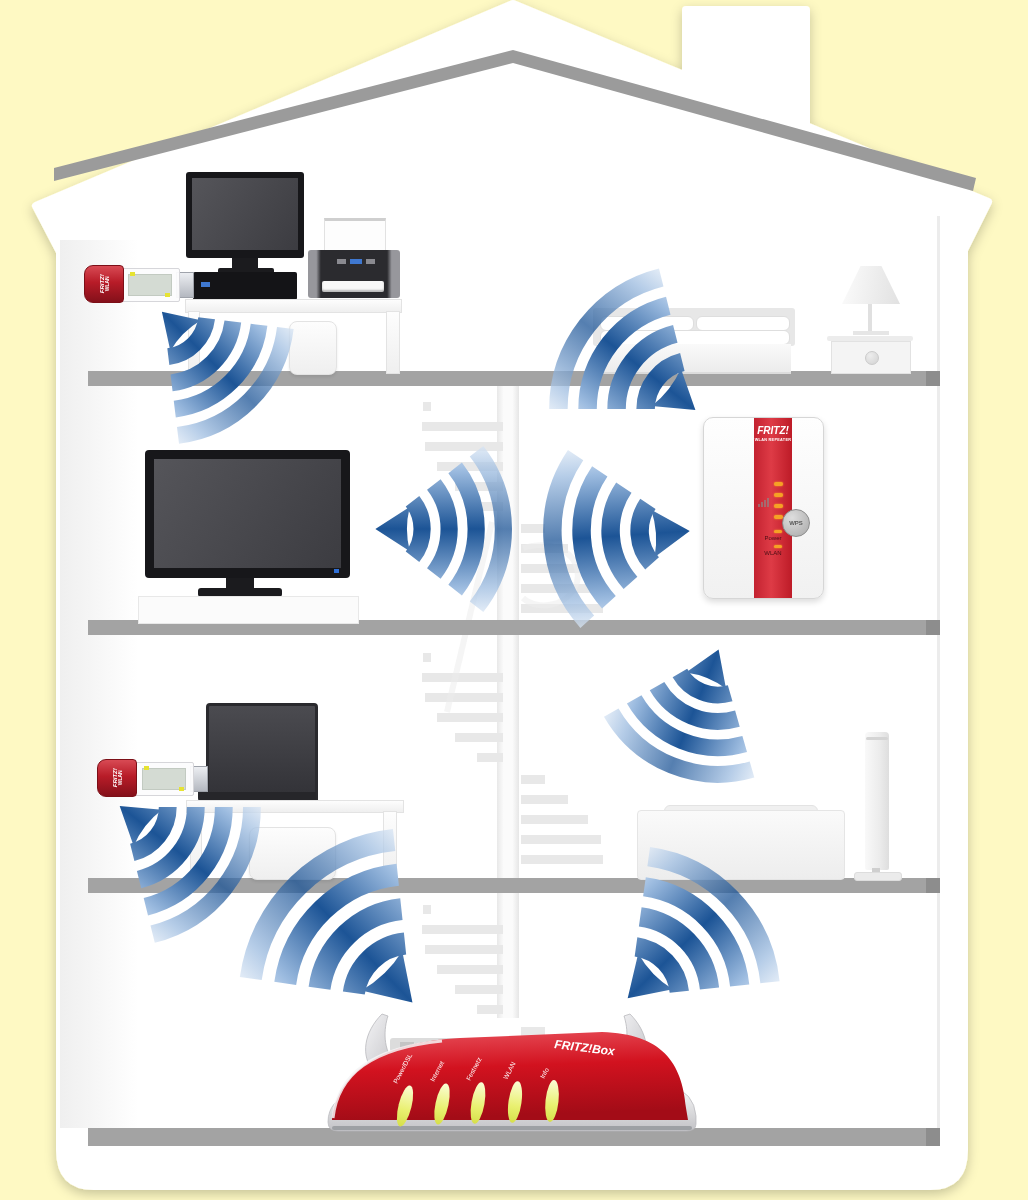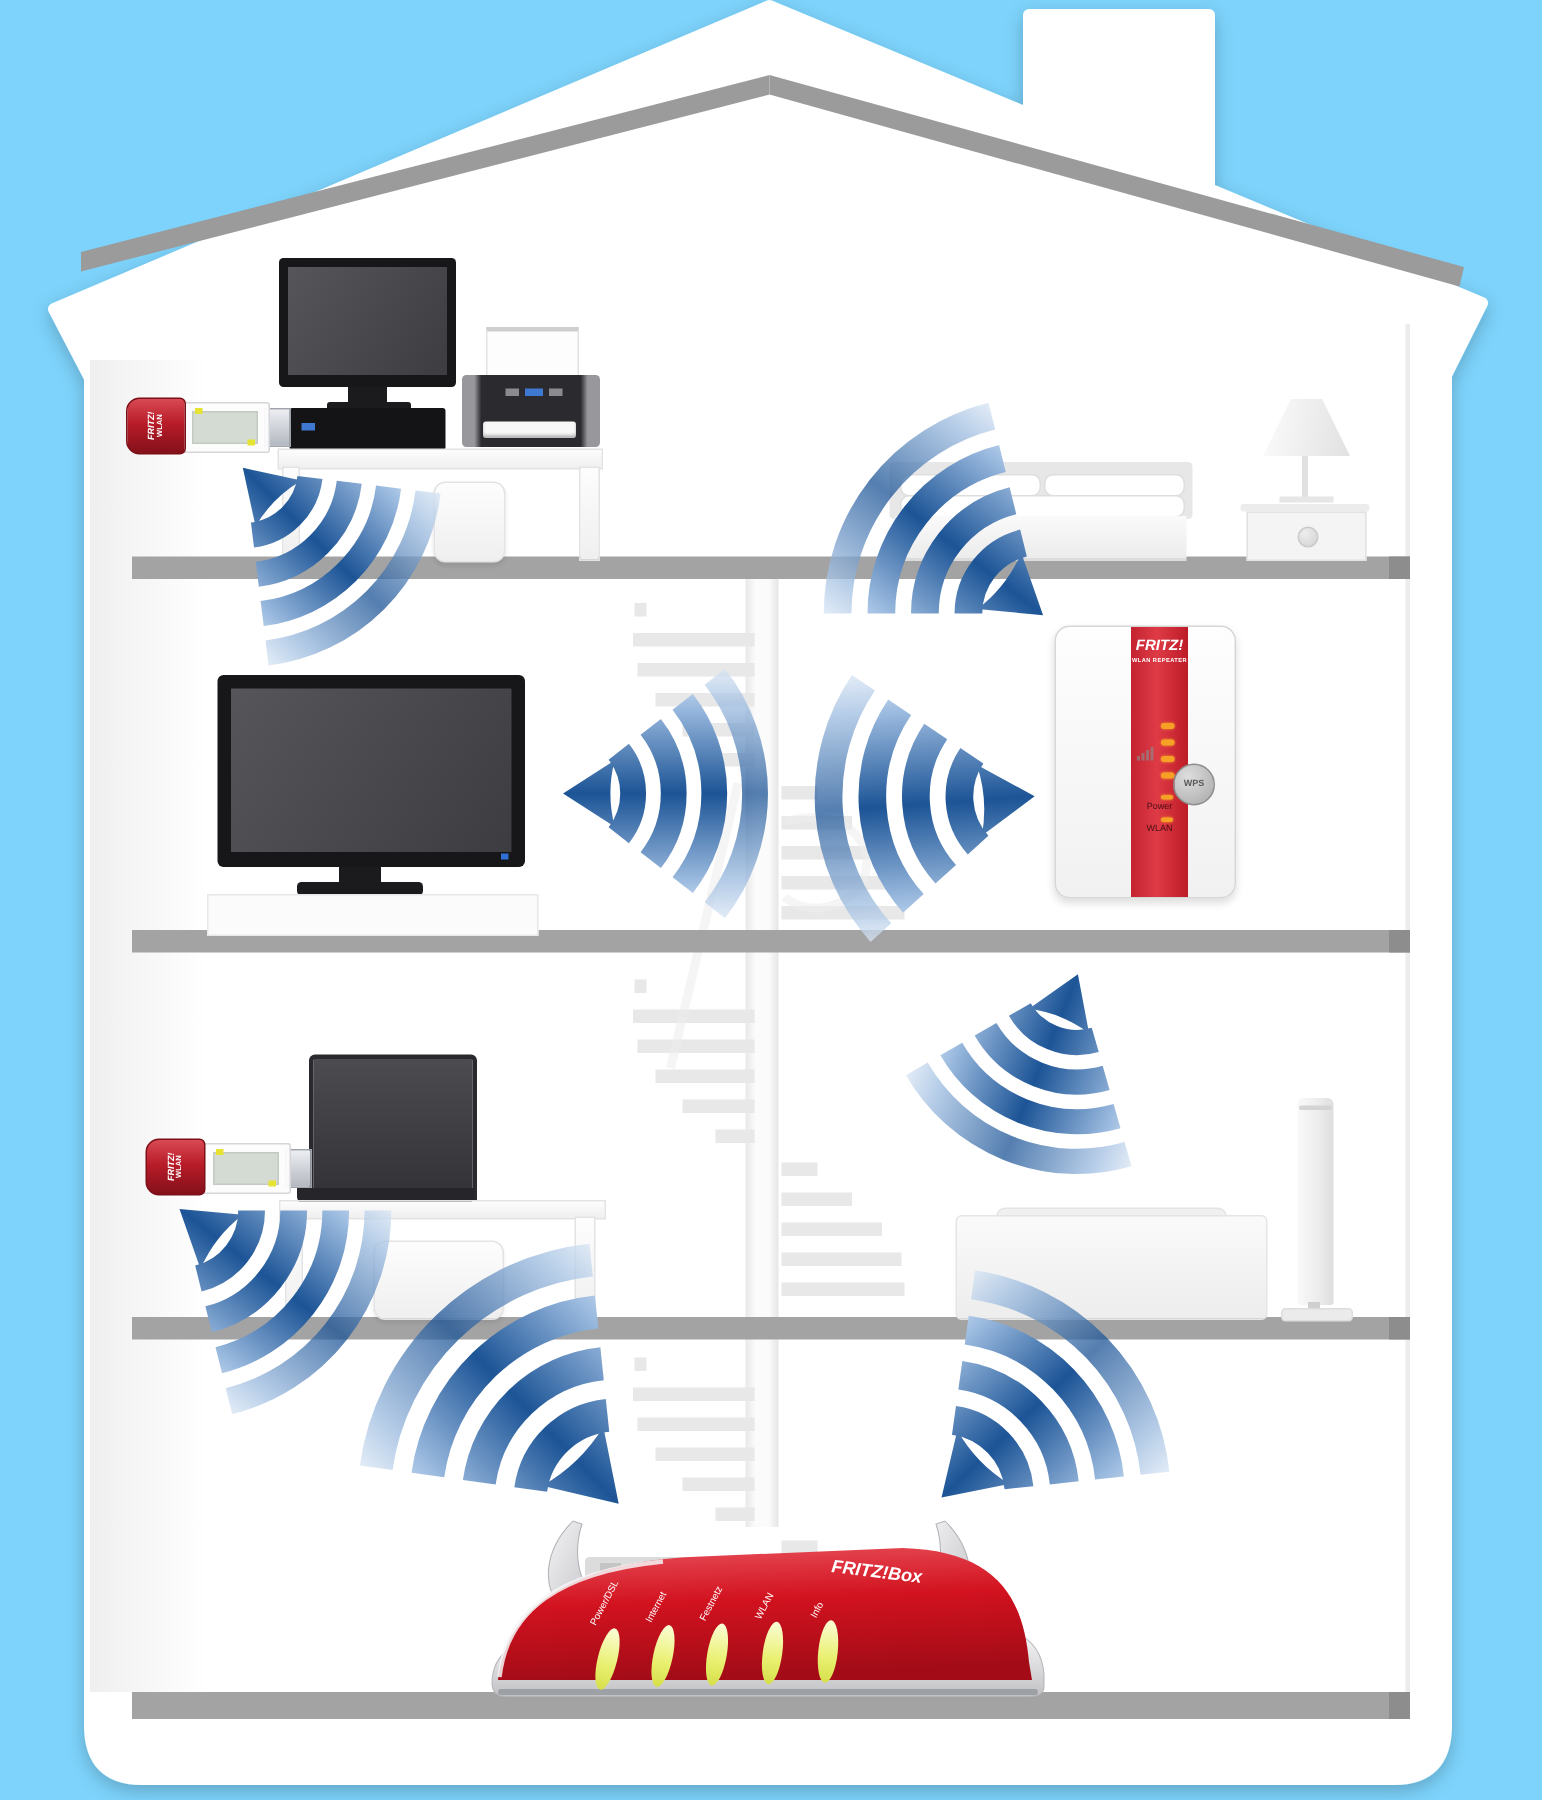--- a/index.html
+++ b/index.html
@@ -1,16 +1,16 @@
 <!DOCTYPE html>
 <html><head>
 <meta charset="utf-8">
 <style>
   html,body{margin:0;padding:0;background:#ffffff;}
-  #stage{position:relative;width:1028px;height:1200px;overflow:hidden;background:#7dd3fc;
+  #stage{position:relative;width:1028px;height:1200px;overflow:hidden;background:#fef9c3;
          font-family:"Liberation Sans", sans-serif;}
   .abs{position:absolute;}
   svg{display:block;}
   
   .white-box{background:linear-gradient(180deg,#fdfdfd,#efefef);border:1px solid #e3e3e3;}
   .dark{background:#1b1b1e;}
   
   .screen-frame{background:#17171a;border-radius:3px;}
   .screen-inner{position:absolute;background:linear-gradient(125deg,#55555a,#3c3c41);}
   

